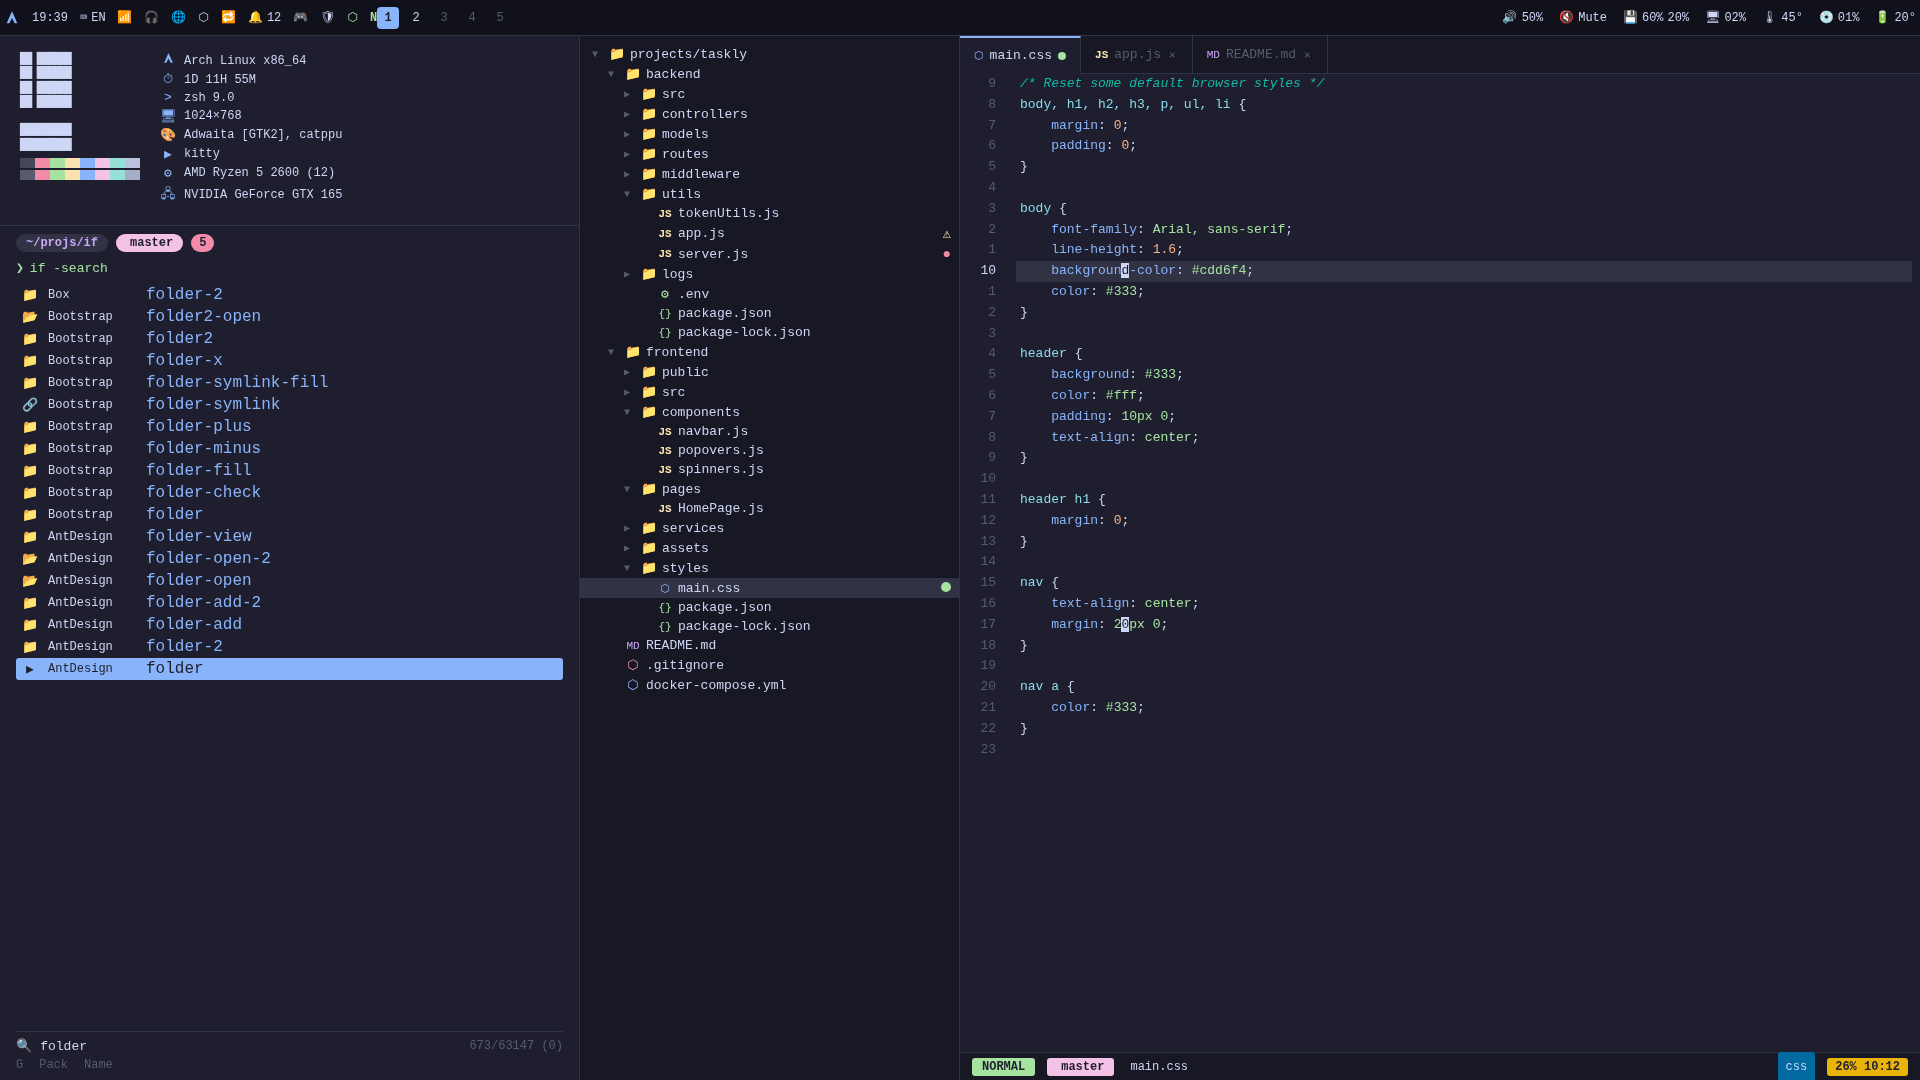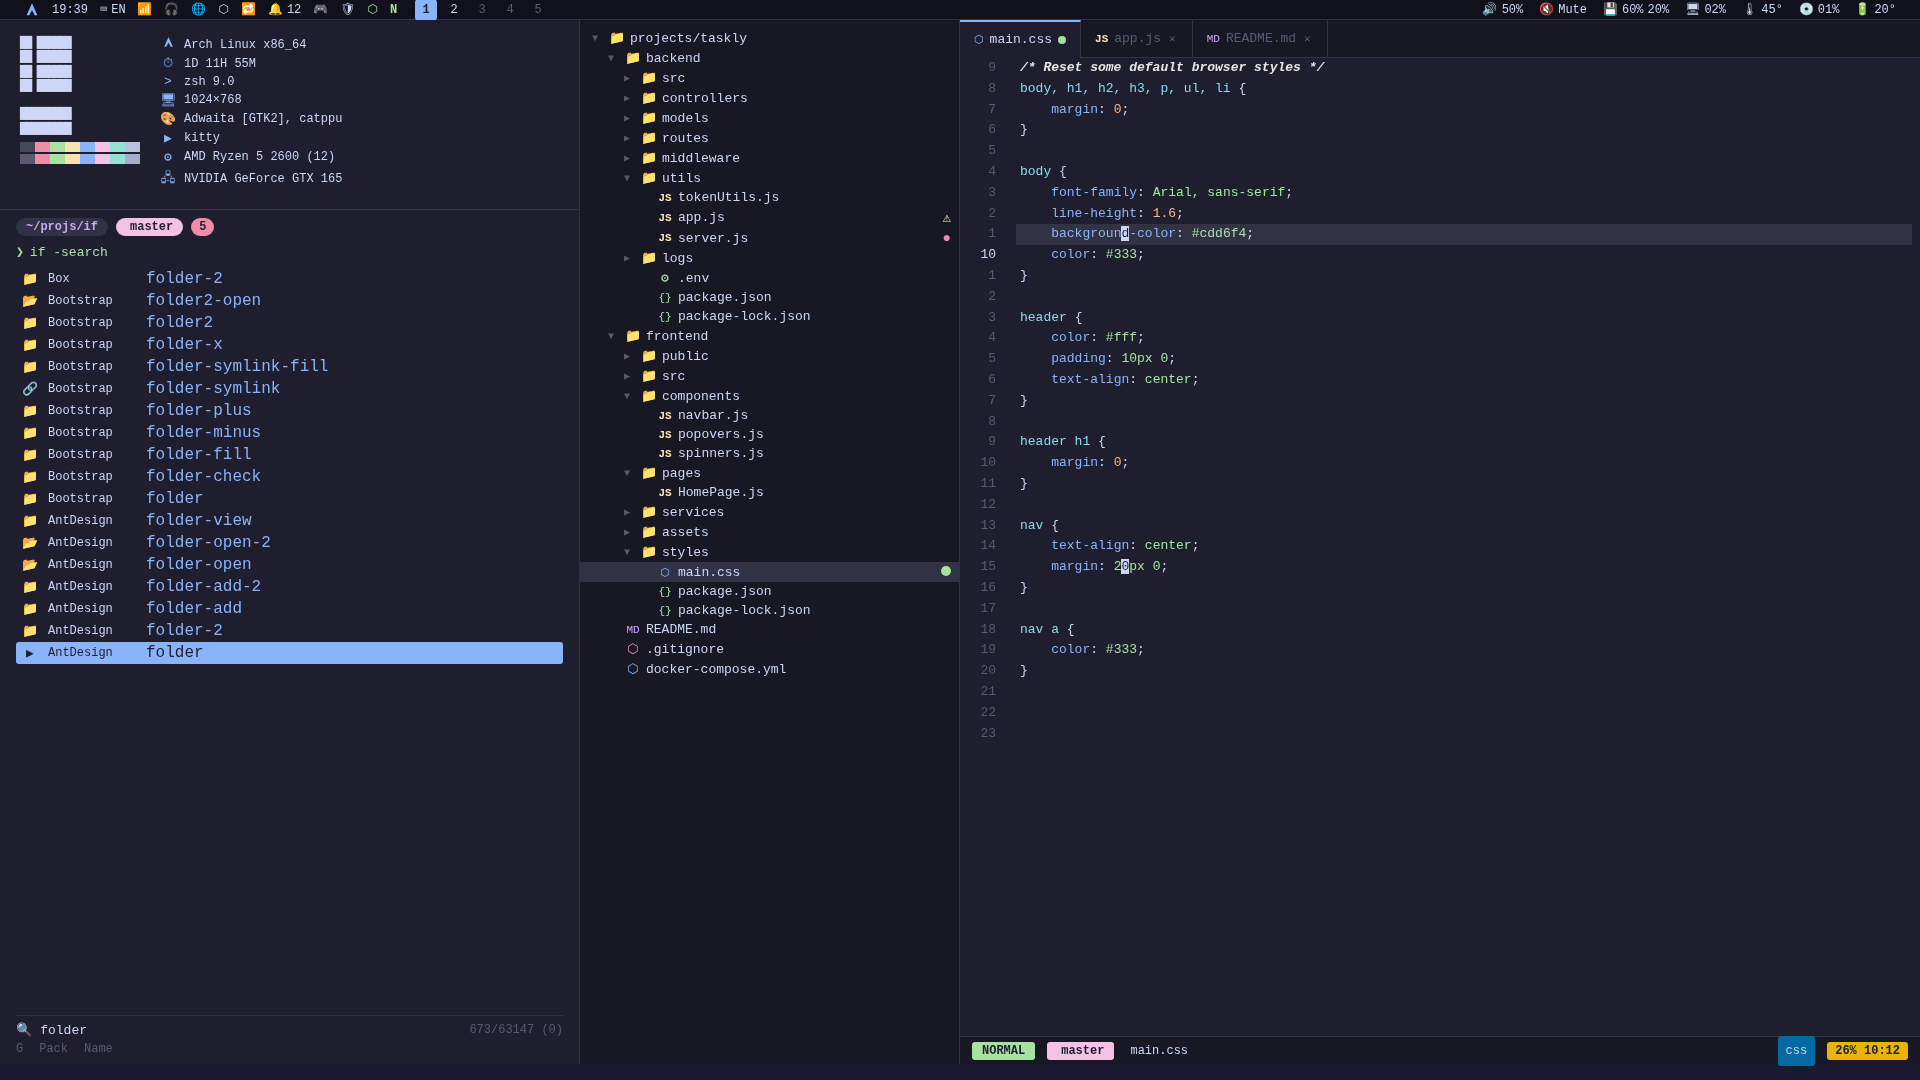--- a/index.html
+++ b/index.html
@@ -9,25 +9,25 @@
       font-family: 'Courier New', monospace;
       font-size: 13px;
       width: 1920px;
       height: 1080px;
       overflow: hidden;
     }
 
     
     .topbar {
       background: #11111b;
-      height: 20px;
-      display: flex;
-      align-items: center;
-      padding: 0 24px;
-      gap: 18px;
+      height: 36px;
+      display: flex;
+      align-items: center;
+      padding: 0 4px;
+      gap: 0;
       border-bottom: 1px solid #313244;
     }
     .topbar-left {
       display: flex;
       align-items: center;
       gap: 12px;
     }
     .topbar-right {
       display: flex;
       align-items: center;
@@ -338,21 +338,21 @@
     }
     .code-line {
       white-space: pre;
       display: block;
       padding: 0 4px;
     }
     .code-line.highlighted {
       background: #313244;
     }
     
-    .c-comment { color: #e5e5e5; font-style: italic; font-weight: bold; }
+    .c-comment { color: #14b8a6; font-style: italic; }
     .c-selector { color: #89dceb; }
     .c-property { color: #89b4fa; }
     .c-value { color: #a6e3a1; }
     .c-punct { color: #cdd6f4; }
     .c-number { color: #fab387; }
     .c-brace { color: #cdd6f4; }
     .cursor-line { background: #2a2a3e; }
     .cur { background: #cdd6f4; color: #1e1e2e; display: inline; }
 
     
@@ -968,20 +968,21 @@
         <span class="line-num">23</span>
       </div>
       <div class="code-content">
 
         <span class="code-line"><span class="c-comment">/* Reset some default browser styles */</span></span>
 
         <span class="code-line"><span class="c-selector">body, h1, h2, h3, p, ul, li</span> <span class="c-brace">{</span></span>
 
         <span class="code-line">    <span class="c-property">margin</span><span class="c-punct">:</span> <span class="c-number">0</span><span class="c-punct">;</span></span>
 
+        <span class="code-line">    <span class="c-property">padding</span><span class="c-punct">:</span> <span class="c-number">0</span><span class="c-punct">;</span></span>
 
         <span class="code-line"><span class="c-brace">}</span></span>
 
         <span class="code-line">&nbsp;</span>
 
         <span class="code-line"><span class="c-selector">body</span> <span class="c-brace">{</span></span>
 
         <span class="code-line">    <span class="c-property">font-family</span><span class="c-punct">:</span> <span class="c-value">Arial, sans-serif</span><span class="c-punct">;</span></span>
 
         <span class="code-line">    <span class="c-property">line-height</span><span class="c-punct">:</span> <span class="c-number">1.6</span><span class="c-punct">;</span></span>
@@ -989,20 +990,21 @@
         <span class="code-line cursor-line highlighted">    <span class="c-property">backgroun<span class="cur">d</span>-color</span><span class="c-punct">:</span> <span class="c-value">#cdd6f4</span><span class="c-punct">;</span></span>
 
         <span class="code-line">    <span class="c-property">color</span><span class="c-punct">:</span> <span class="c-value">#333</span><span class="c-punct">;</span></span>
 
         <span class="code-line"><span class="c-brace">}</span></span>
 
         <span class="code-line">&nbsp;</span>
 
         <span class="code-line"><span class="c-selector">header</span> <span class="c-brace">{</span></span>
 
+        <span class="code-line">    <span class="c-property">background</span><span class="c-punct">:</span> <span class="c-value">#333</span><span class="c-punct">;</span></span>
 
         <span class="code-line">    <span class="c-property">color</span><span class="c-punct">:</span> <span class="c-value">#fff</span><span class="c-punct">;</span></span>
 
         <span class="code-line">    <span class="c-property">padding</span><span class="c-punct">:</span> <span class="c-value">10px 0</span><span class="c-punct">;</span></span>
 
         <span class="code-line">    <span class="c-property">text-align</span><span class="c-punct">:</span> <span class="c-value">center</span><span class="c-punct">;</span></span>
 
         <span class="code-line"><span class="c-brace">}</span></span>
 
         <span class="code-line">&nbsp;</span>

